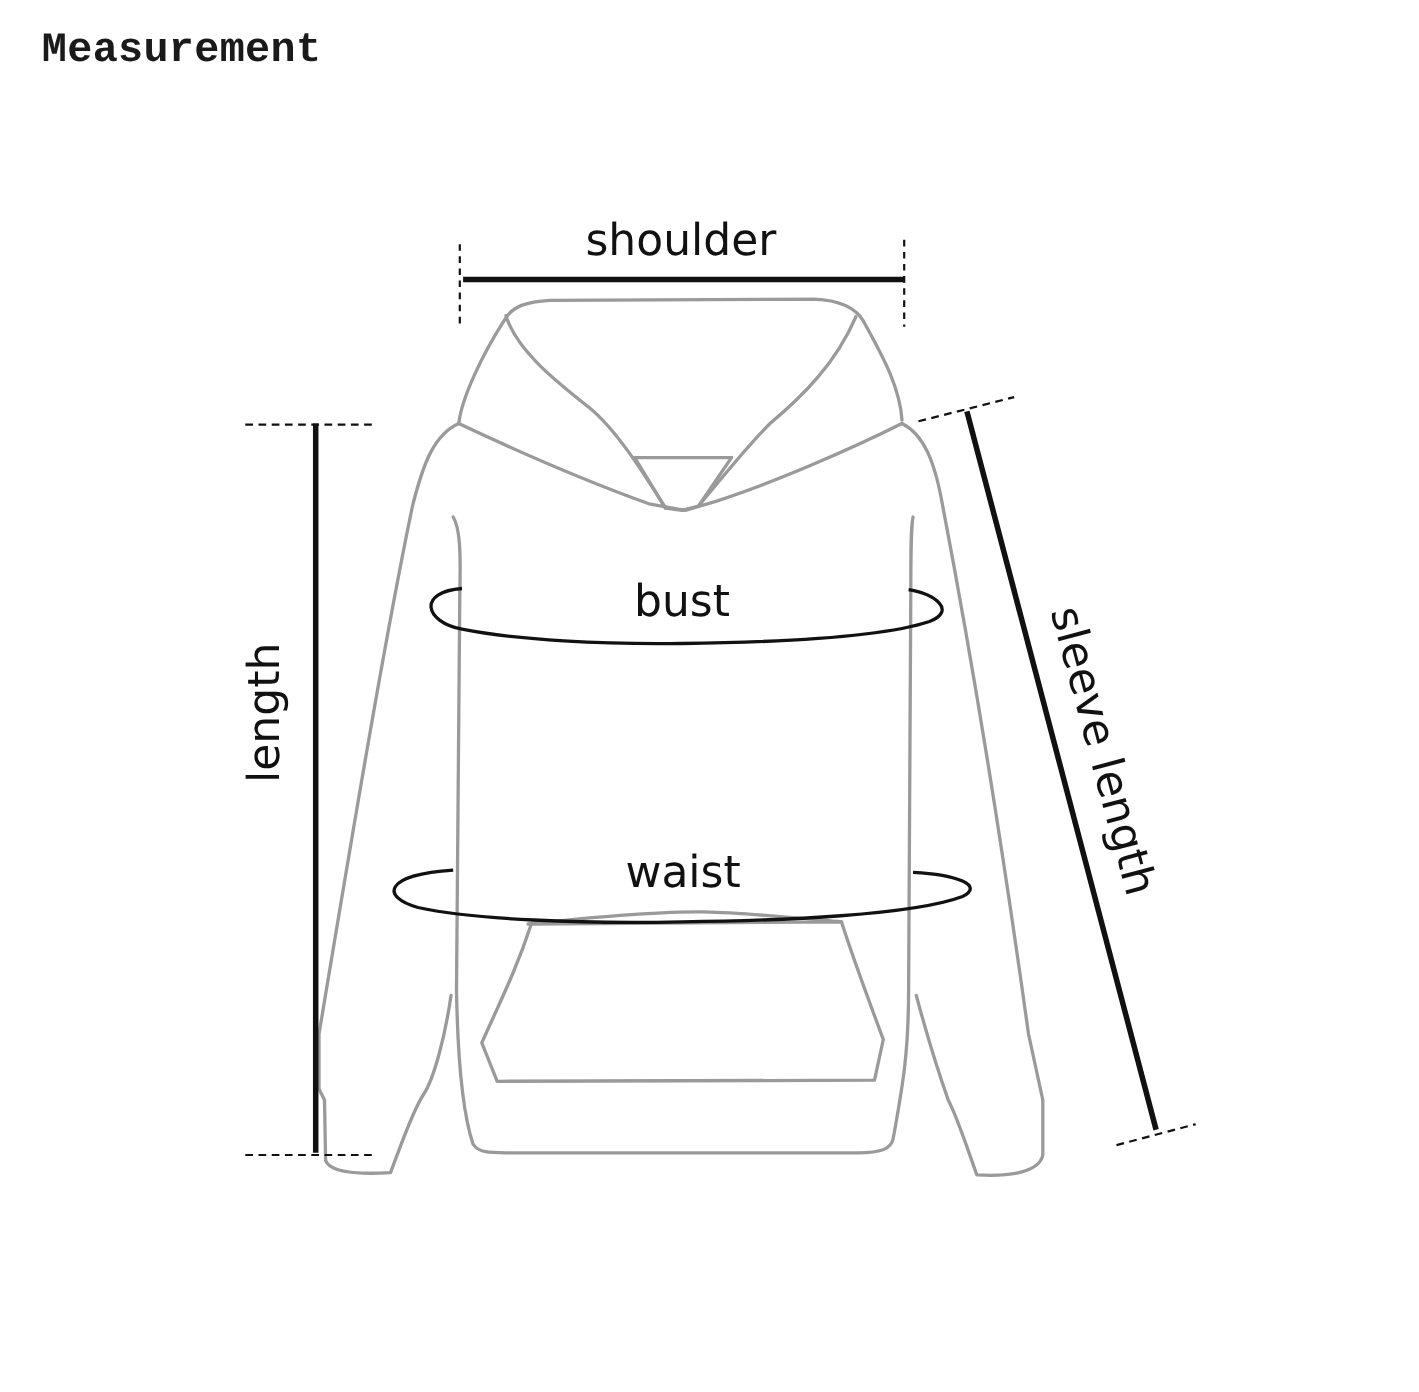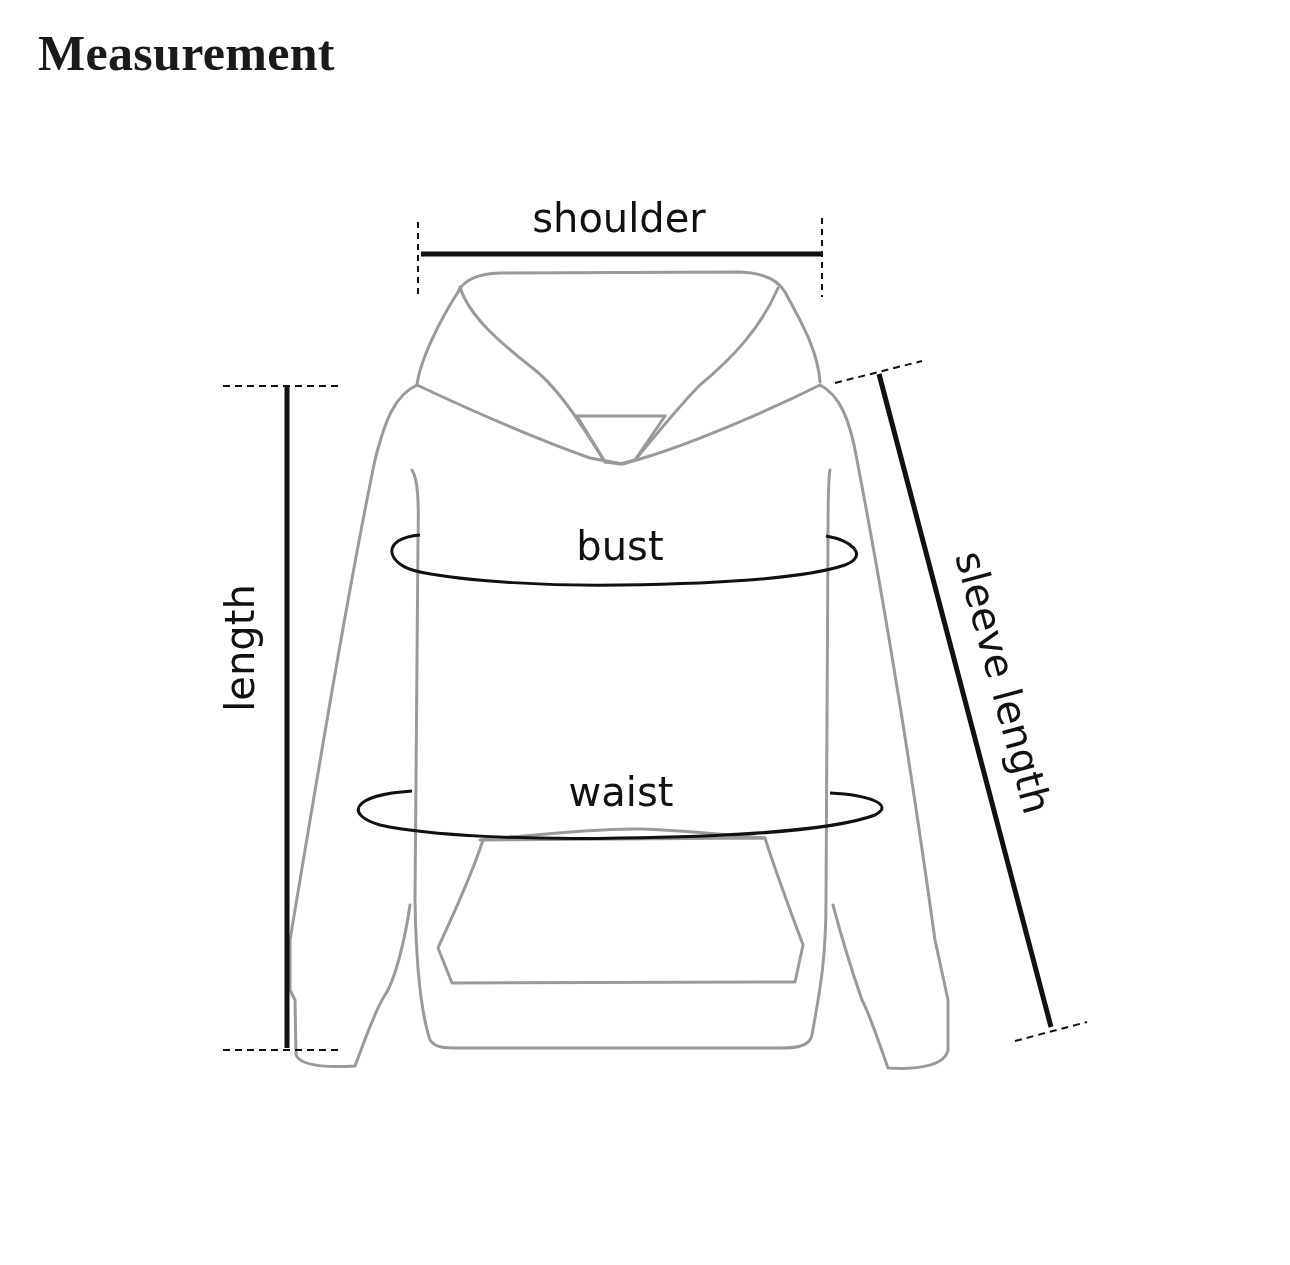--- a/index.html
+++ b/index.html
@@ -1,17 +1,17 @@
 <!DOCTYPE html>
 <html><head>
 <meta charset="utf-8">
 <style>
   html, body { margin: 0; padding: 0; background: #ffffff; }
   body { width: 1290px; height: 1265px; position: relative; overflow: hidden; font-family: "DejaVu Sans", sans-serif; }
-  .title { position: absolute; left: 38px; top: 24px; font-family: Liberation Serif, serif; font-weight: bold; font-size: 50px; color: #1a1a1a; letter-spacing: 0.3px; }
+  .title { position: absolute; left: 38px; top: 24px; font-family: Liberation Mono, monospace; font-weight: bold; font-size: 38px; color: #1a1a1a; letter-spacing: 0.3px; }
   svg.diagram { position: absolute; left: 0; top: 0; }
   .lbl { font-family: "DejaVu Sans", sans-serif; font-size: 40px; fill: #111111; }
 </style>
 </head>
 <body>
 
 <div class="title">Measurement</div>
 
 <svg class="diagram" width="1290" height="1265" viewBox="0 0 1290 1265">
 

